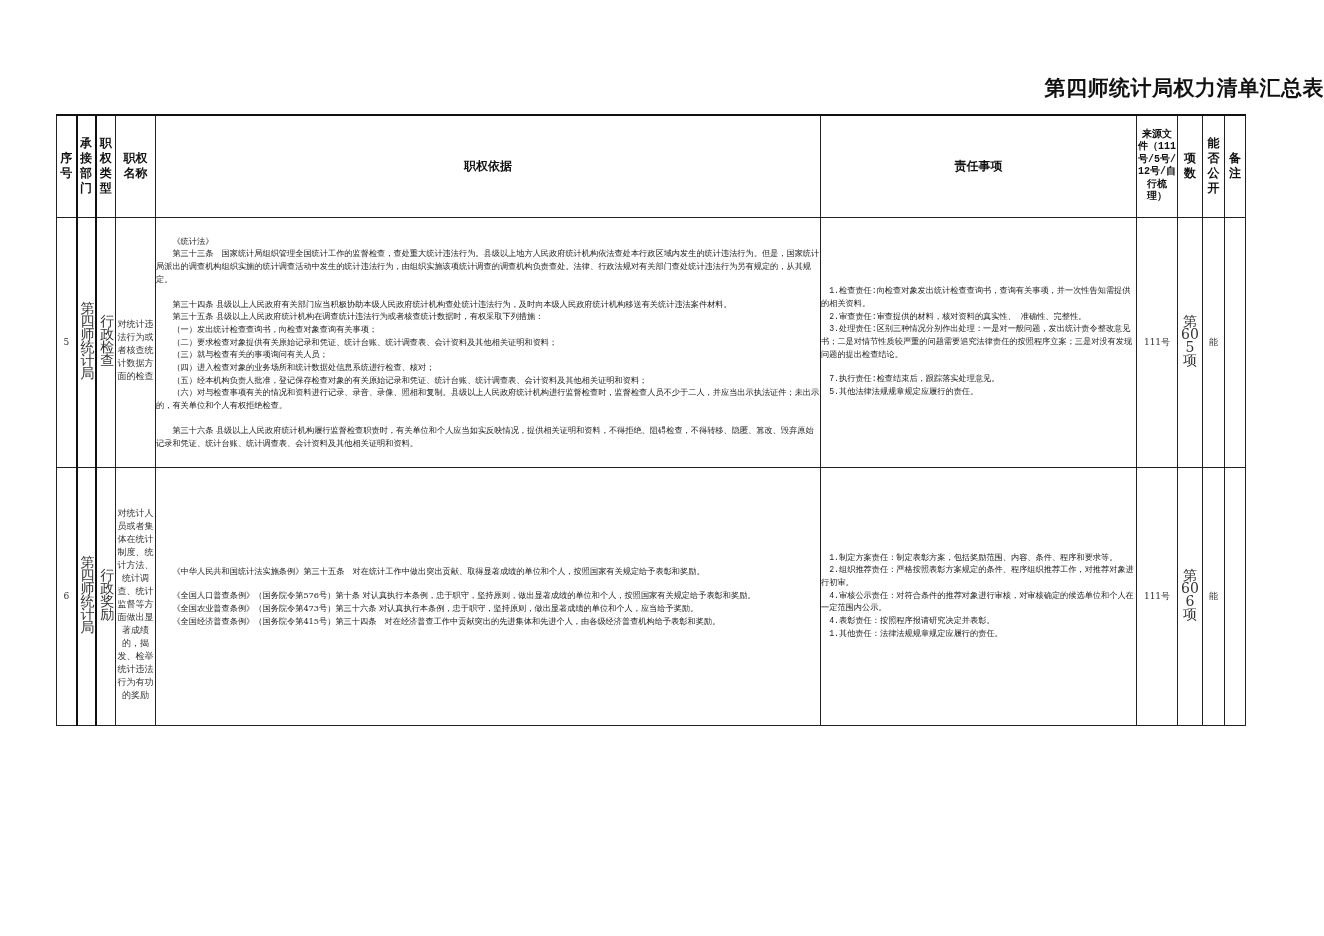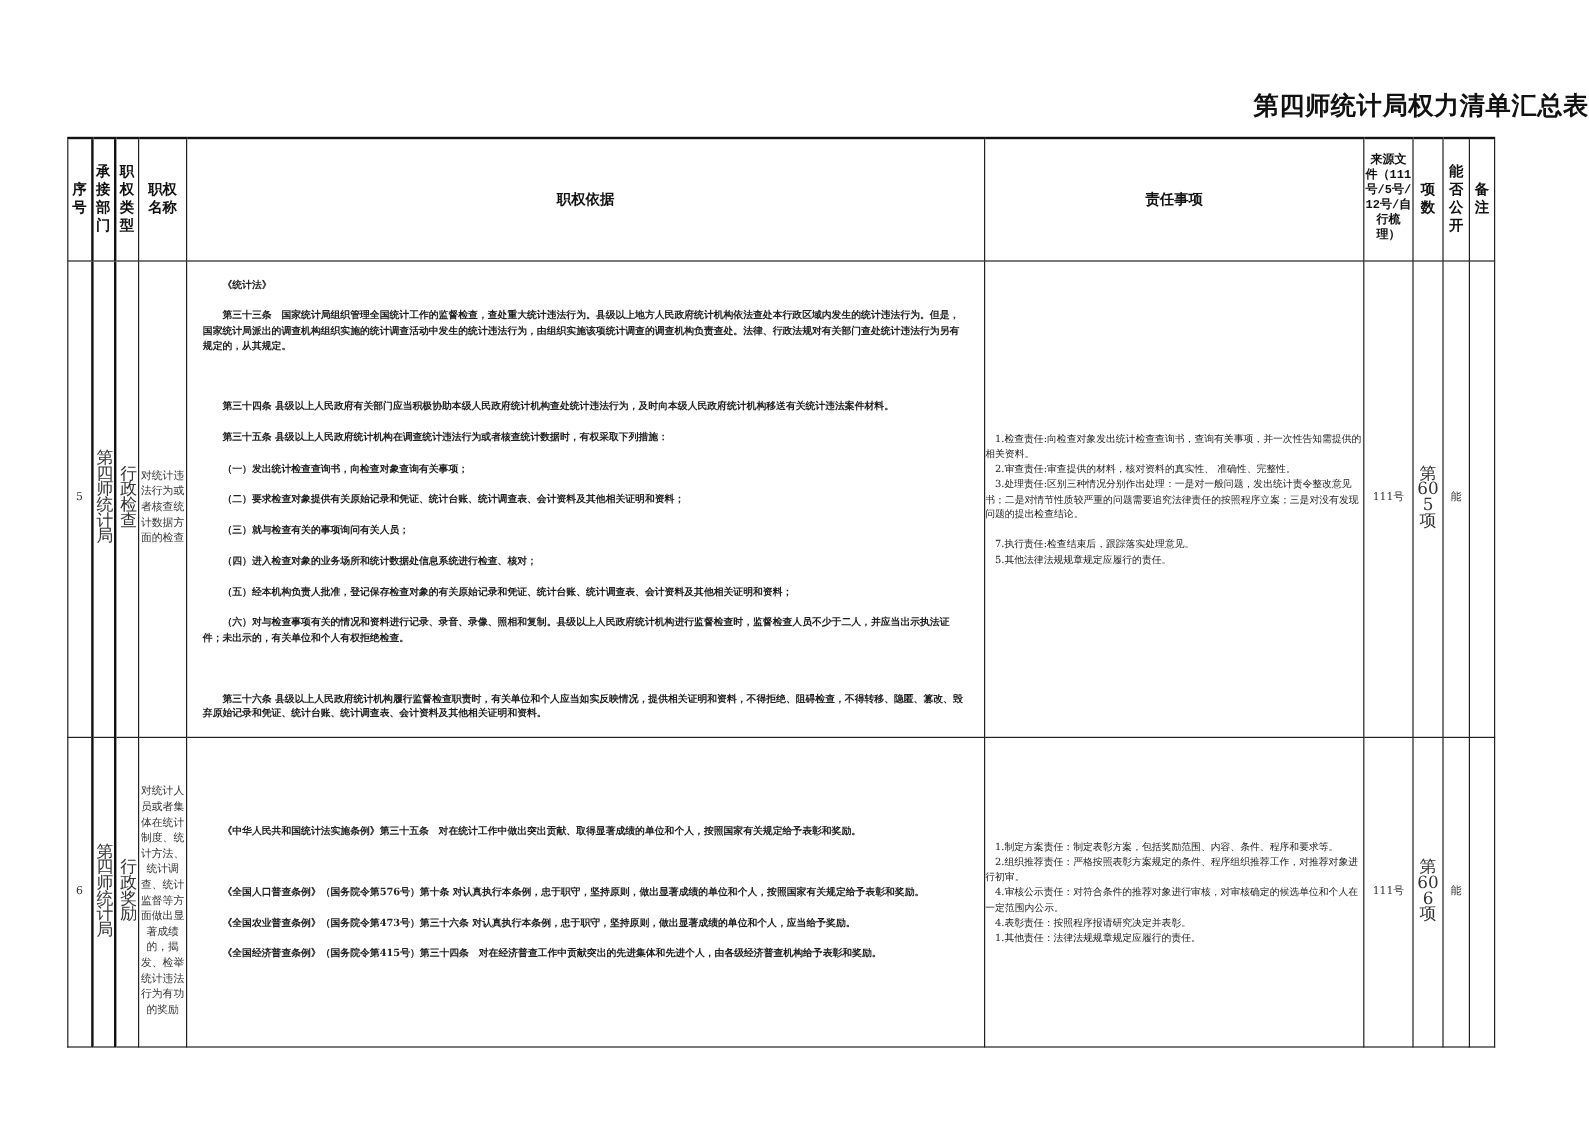--- a/index.html
+++ b/index.html
@@ -8,22 +8,22 @@
   table.grid { position:absolute; left:56px; top:114px; border-collapse:collapse; table-layout:fixed; }
   table.grid td, table.grid th { border:1px solid #222; padding:0; vertical-align:middle; overflow:hidden; }
   table.grid tr.head th { border-top:2px solid #111; }
   .th { font-family:"DejaVu Sans", "Liberation Sans", sans-serif; font-weight:bold; font-size:12px; line-height:15px; text-align:center; color:#111; }
   .th.small { font-size:10px; line-height:12.5px;font-family:Liberation Mono, monospace; }
   .cell-c { text-align:center; font-size:9px; line-height:13px; color:#333; }
   .vert { display:inline-block; width:11px; word-break:break-all; text-align:center; font-size:14px; line-height:13px; }
   .vert-h { display:inline-block; width:13px; word-break:break-all; text-align:center; }
   .name-col { display:inline-block; width:36px; word-break:break-all; text-align:center; font-size:9px; line-height:13px;margin-top:16px; }
   .basis { font-size:8.2px; line-height:12.7px; padding:2px 2px 2px 2px; text-align:left; vertical-align:top; }
-  .basis p { margin:13px; white-space:pre-wrap;font-weight:bold; }
-  .resp { font-size:8.2px; line-height:12.7px; padding:0 2px; text-align:left; }
+  .basis p { margin:0; white-space:pre-wrap; }
+  .resp { font-size:8.2px; line-height:12.7px; padding:0 2px; text-align:left;font-family:Liberation Mono, monospace; }
   .resp p { margin:0; white-space:pre-wrap; }
   .gap { height:12px; }
   .thick-l { border-left:2px solid #111 !important; }
 </style>
 </head>
 <body>
 
 <div class="title">第四师统计局权力清单汇总表</div>
 
 <table class="grid">

